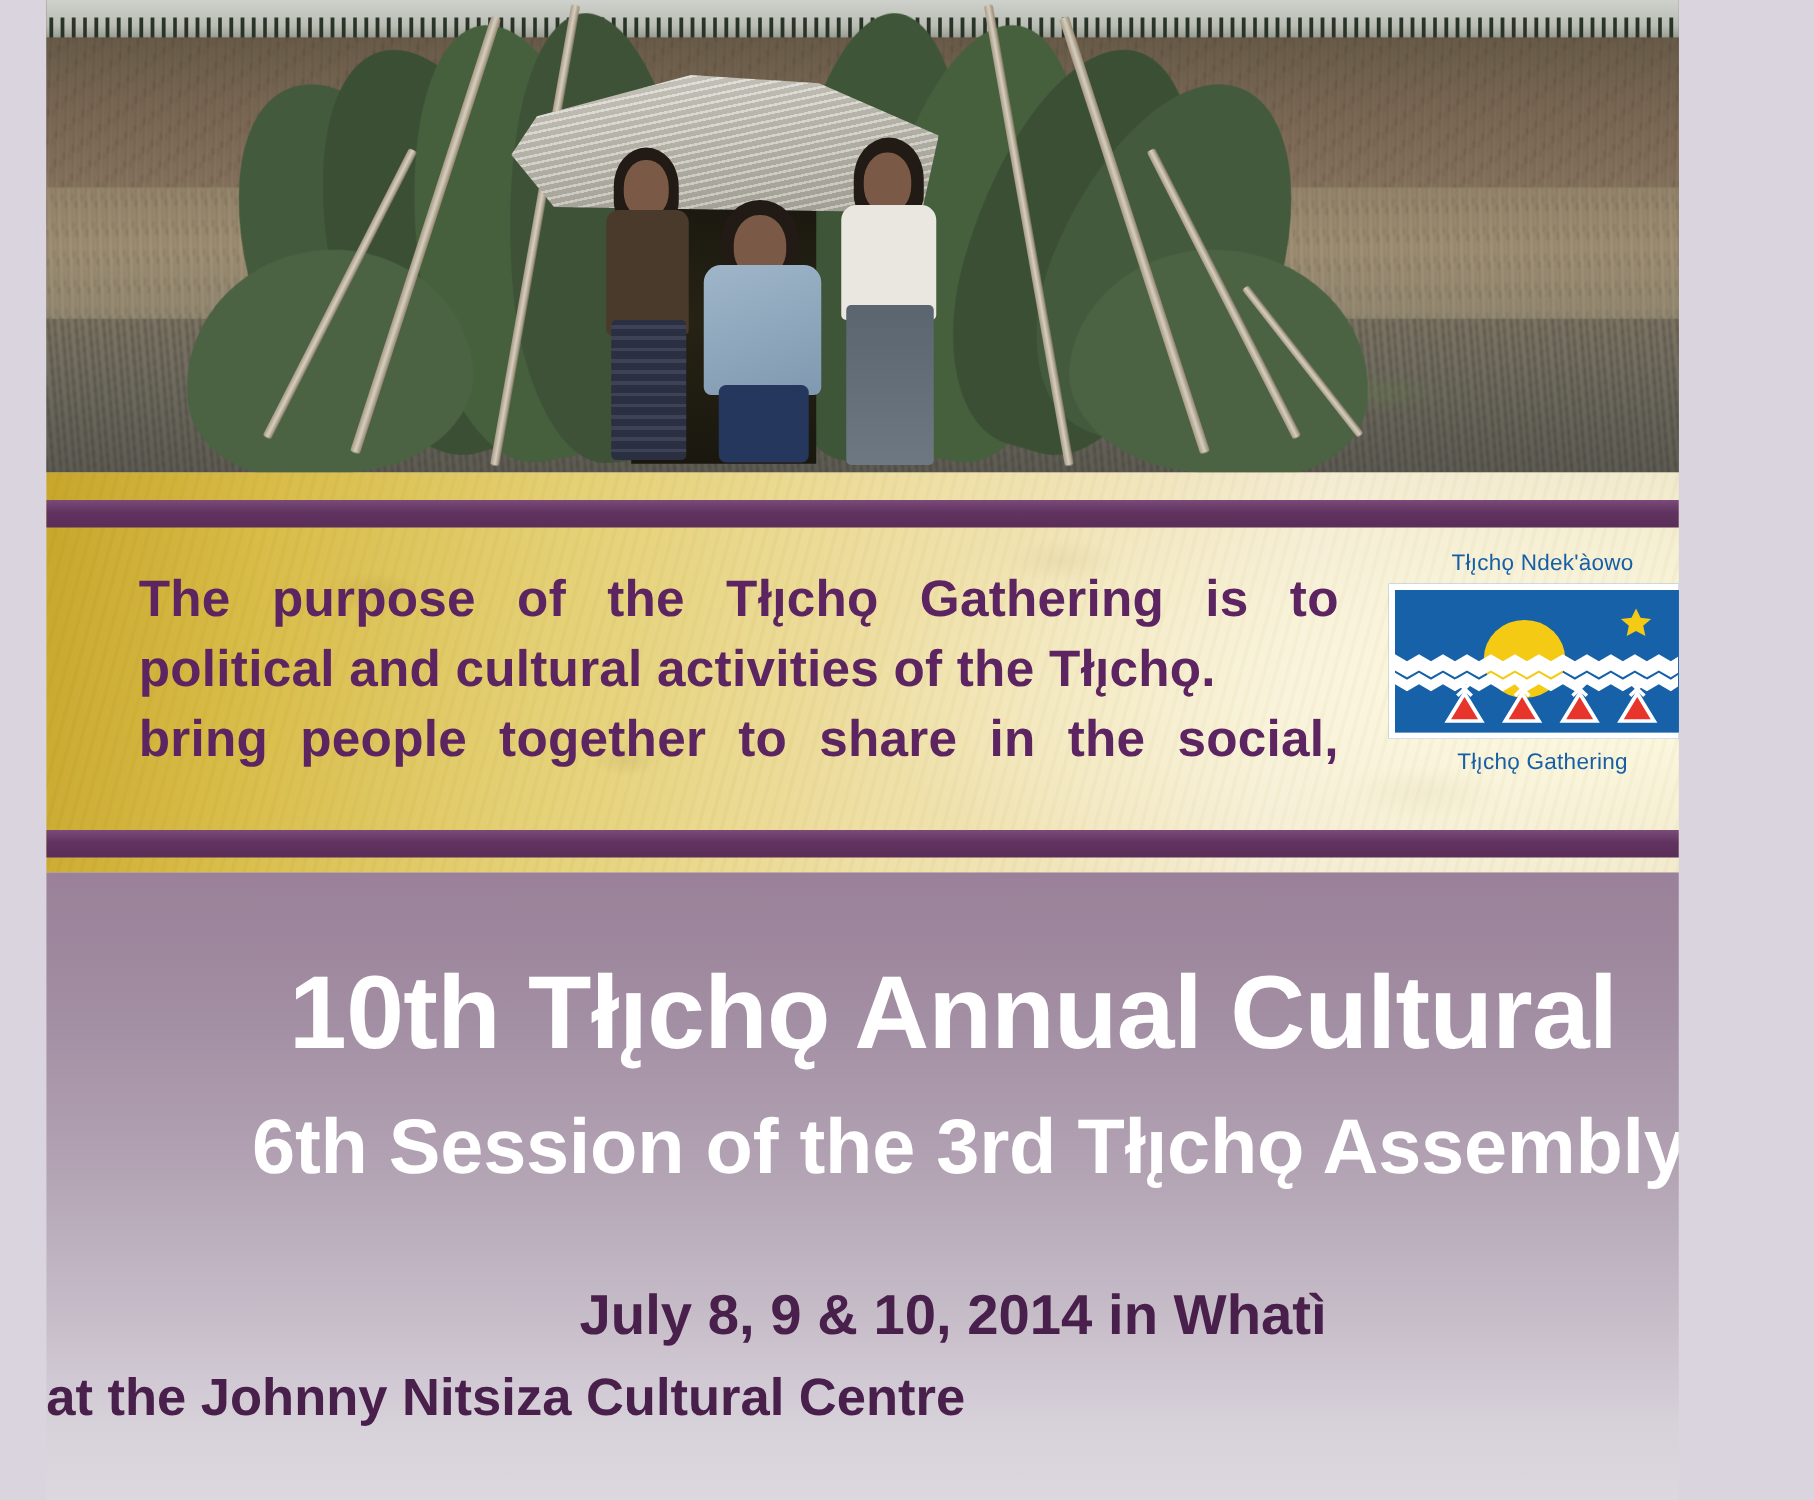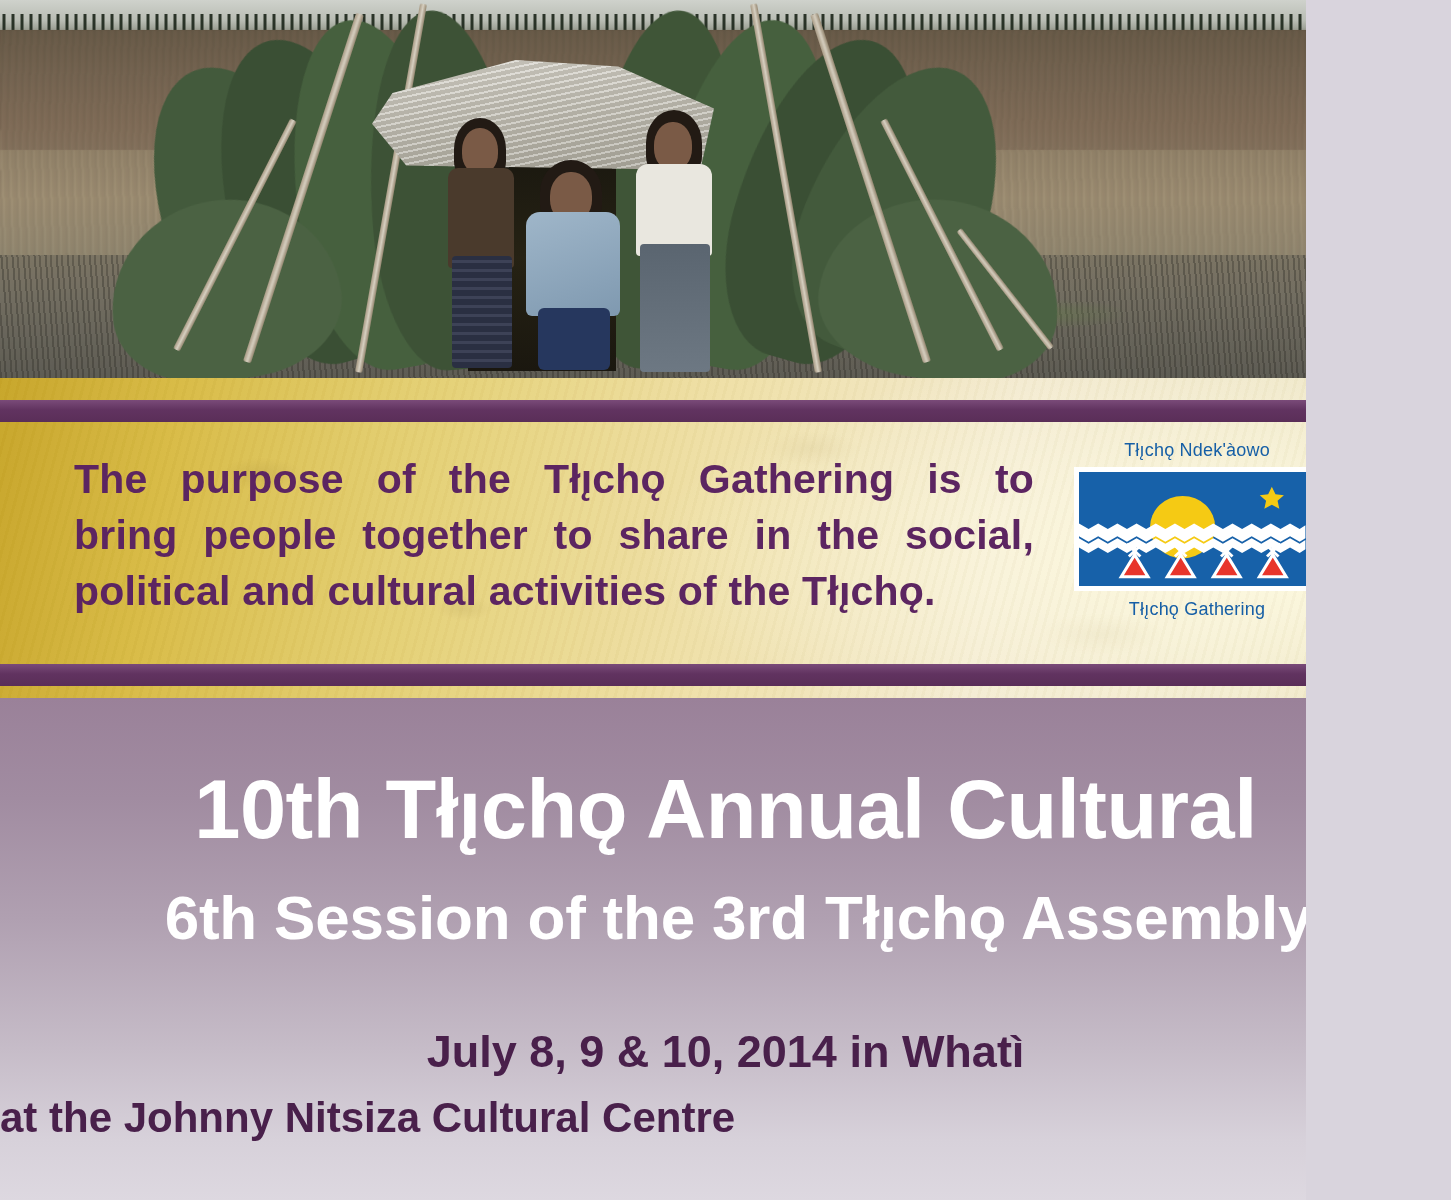--- a/index.html
+++ b/index.html
@@ -1,21 +1,21 @@
 <!DOCTYPE html>
 <html><head>
 <meta charset="utf-8">
 <style>
   html,body{margin:0;padding:0;}
   body{
     width:1451px;height:1200px;overflow:hidden;
     font-family:"Liberation Sans",sans-serif;
     background:#d9d4dd;
   }
-  .poster{position:relative;width:1306px;height:1200px;overflow:hidden;}
+  .poster{position:relative;width:1306px;height:1200px;overflow:hidden;margin-left:37px;}
 
   
   .photo{position:absolute;left:0;top:0;width:1451px;height:378px;overflow:hidden;
     background:#7b6d60;}
   .ph-layer{position:absolute;inset:0;}
   .sky{position:absolute;left:0;top:0;width:100%;height:34px;
     background:linear-gradient(180deg,#cfd2cc 0%,#b9bdb4 60%,#8d9184 100%);}
   .treeline{position:absolute;left:0;top:14px;width:100%;height:34px;
     background:
       repeating-linear-gradient(90deg,
@@ -176,22 +176,22 @@
       </div>
     </div>
   </div>
 
   <div class="band"></div>
   <div class="stripe top"></div>
   <div class="stripe bot"></div>
 
   <div class="purpose">
     <span class="l j">The purpose of the Tłı̨chǫ Gathering is to</span>
+    <span class="l">political and cultural activities of the Tłı̨chǫ.</span>
     <span class="l j">bring people together to share in the social,</span>
-    <span class="l">political and cultural activities of the Tłı̨chǫ.</span>
   </div>
 
   <div class="logo">
     <div class="logo-top">Tłı̨chǫ Ndek'àowo</div>
     <div class="flag">
       <svg viewBox="0 0 246 124" preserveAspectRatio="none">
         <rect x="0" y="0" width="246" height="124" fill="#1761a9"></rect>
         <circle cx="108" cy="60" r="34" fill="#f5ca14"></circle>
         <polygon fill="#f5ca14" points="201,16 204.8,24.2 213.6,25.2 207,31.2 208.8,40 201,35.6 193.2,40 195,31.2 188.4,25.2 197.2,24.2"></polygon>
 

